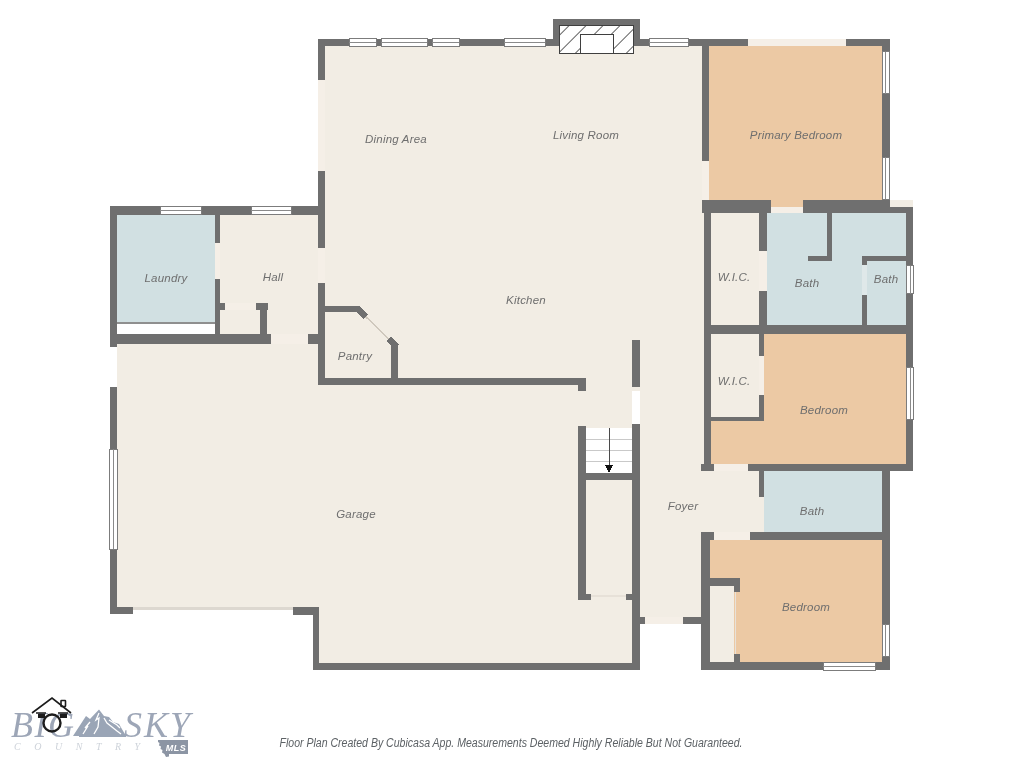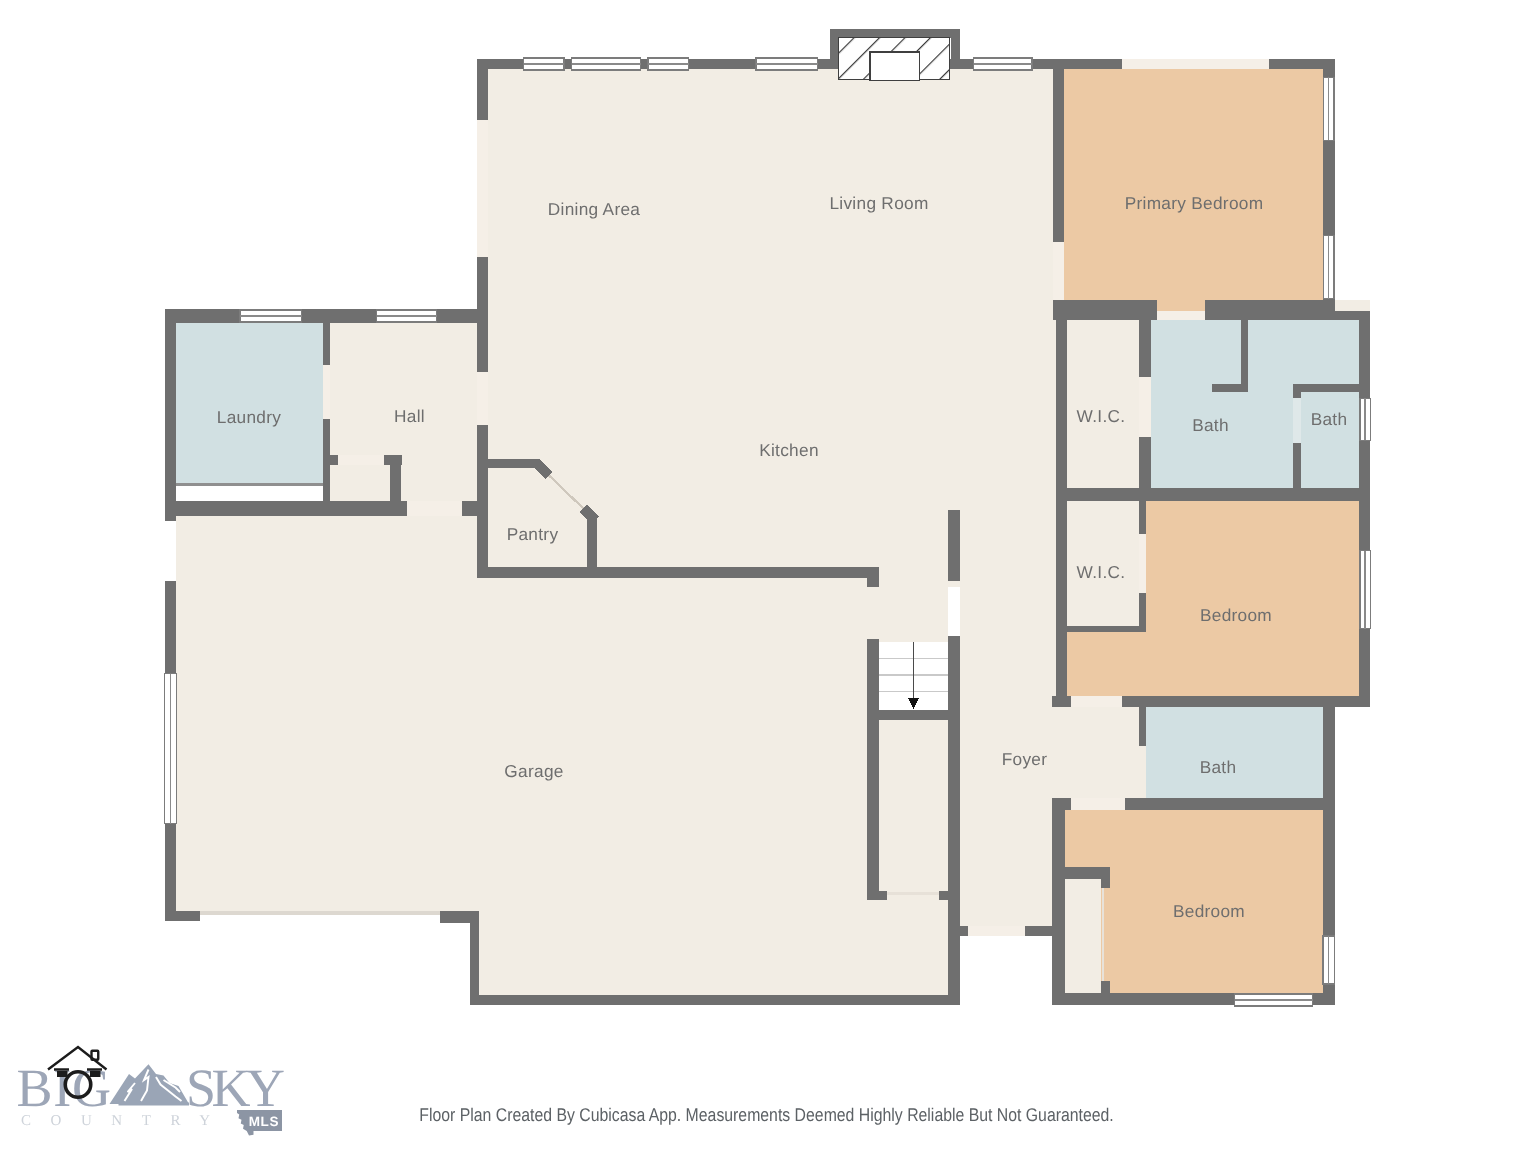--- a/index.html
+++ b/index.html
@@ -1,16 +1,16 @@
 <!DOCTYPE html>
 <html><head>
 <meta charset="utf-8">
 <style>
   html,body{margin:0;padding:0;background:#ffffff;}
-  .wrap{width:1024px;height:768px;position:relative;background:#ffffff;overflow:hidden;}
+  .wrap{width:1024px;height:768px;position:relative;background:#ffffff;overflow:hidden;font-style:italic;}
   svg{display:block;}
   text{font-family:"Liberation Sans", sans-serif;}
 </style>
 </head>
 <body>
 <div class="wrap">
 <svg width="1024" height="768" viewBox="0 0 1024 768">
 <defs>
   <pattern id="hatch" width="12" height="12" patternUnits="userSpaceOnUse" patternTransform="rotate(45)">
     <rect width="12" height="12" fill="#ffffff"></rect>

